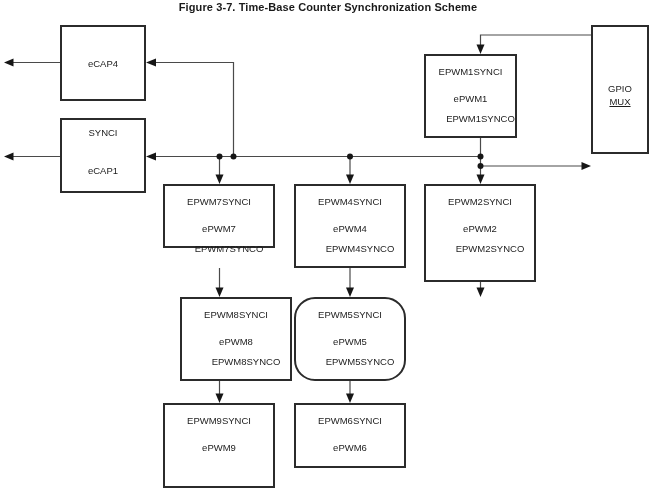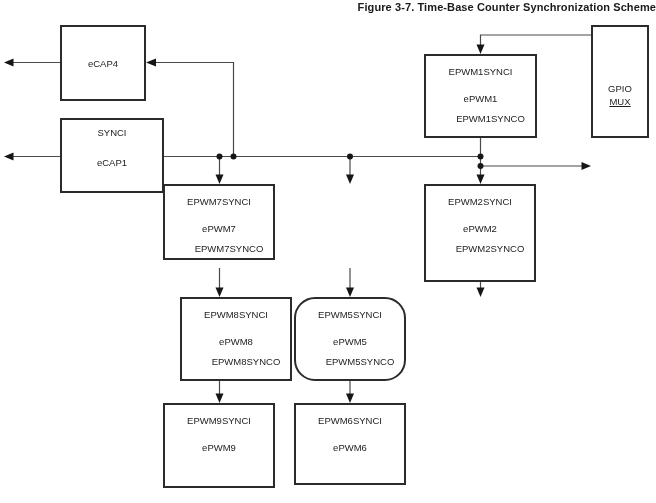--- a/index.html
+++ b/index.html
@@ -6,21 +6,21 @@
   #figure{
     position:relative;
     width:656px;height:503px;
     background:#ffffff;
     font-family:"Liberation Sans", sans-serif;
     color:#1c1c1c;
     overflow:hidden;
   }
   #title{
     position:absolute;left:0;top:1px;width:656px;
-    text-align:right;
+    text-align:center;
     font-size:11px;font-weight:bold;color:#1a1a1a;
     letter-spacing:0.1px;
   }
   svg.wires{position:absolute;left:0;top:0;z-index:1;}
   .box{
     position:absolute;
     box-sizing:border-box;
     background:#ffffff;
     border:2px solid #2b2b2b;
     z-index:2;
@@ -32,35 +32,35 @@
     white-space:nowrap;
   }
   
   .mod .t1{top:10px;}
   .mod .t2{top:37px;}
   .mod .t3{top:57px;padding-left:10px;}
   
   #box-ecap4{display:flex;align-items:center;justify-content:center;}
   
   #box-ecap1 .t1{top:7px;}
-  #box-ecap1 .t2{top:37px;}
+  #box-ecap1 .t2{top:45px;}
   
   #box-gpio .t1{top:55px;line-height:13px;}
   #box-gpio .t2{top:68px;line-height:13px;text-decoration:underline;}
   
   #box-ecap4{left:60px;top:25px;width:86px;height:76px;}
-  #box-ecap1{left:60px;top:118px;width:104px;height:75px;}
-  #box-gpio{left:591px;top:25px;width:58px;height:113px;padding-left:40px;}
-  #box-epwm1{left:424px;top:54px;width:113px;height:84px;}
-  #box-epwm7{left:163px;top:184px;width:112px;height:76px;}
+  #box-ecap1{left:60px;top:118px;width:86px;height:75px;}
+  #box-gpio{left:591px;top:25px;width:58px;height:129px;padding-left:40px;}
+  #box-epwm1{left:424px;top:54px;width:93px;height:84px;}
+  #box-epwm7{left:163px;top:184px;width:112px;height:64px;}
   #box-epwm8{left:163px;top:297px;width:112px;height:84px;margin-left:17px;}
   #box-epwm9{left:163px;top:403px;width:112px;height:85px;}
   #box-epwm4{left:294px;top:184px;width:112px;height:84px;}
   #box-epwm5{left:294px;top:297px;width:112px;height:84px;border-radius:21px;}
-  #box-epwm6{left:294px;top:403px;width:112px;height:82px;}
+  #box-epwm6{left:294px;top:403px;width:112px;height:65px;}
   #box-epwm2{left:424px;top:184px;width:112px;height:98px;}
   #box-epwm3{left:424px;top:297px;width:112px;height:84px;}
   .wire{stroke:#4a4a4a;stroke-width:1.2;fill:none;}
   .head{fill:#161616;stroke:none;}
   .dot{fill:#161616;stroke:none;}
 </style>
 </head>
 <body>
 
 <div id="figure">
@@ -144,20 +144,25 @@
   <div class="box mod" id="box-epwm8">
     <span class="bl t1">EPWM8SYNCI</span>
     <span class="bl t2">ePWM8</span>
     <span class="bl t3">EPWM8SYNCO</span>
   </div>
   <div class="box mod" id="box-epwm9">
     <span class="bl t1">EPWM9SYNCI</span>
     <span class="bl t2">ePWM9</span>
   </div>
 
+  <div class="box mod" id="box-epwm4">
+    <span class="bl t1">EPWM4SYNCI</span>
+    <span class="bl t2">ePWM4</span>
+    <span class="bl t3">EPWM4SYNCO</span>
+  </div>
   <div class="box mod" id="box-epwm5">
     <span class="bl t1">EPWM5SYNCI</span>
     <span class="bl t2">ePWM5</span>
     <span class="bl t3">EPWM5SYNCO</span>
   </div>
   <div class="box mod" id="box-epwm6">
     <span class="bl t1">EPWM6SYNCI</span>
     <span class="bl t2">ePWM6</span>
   </div>
 

